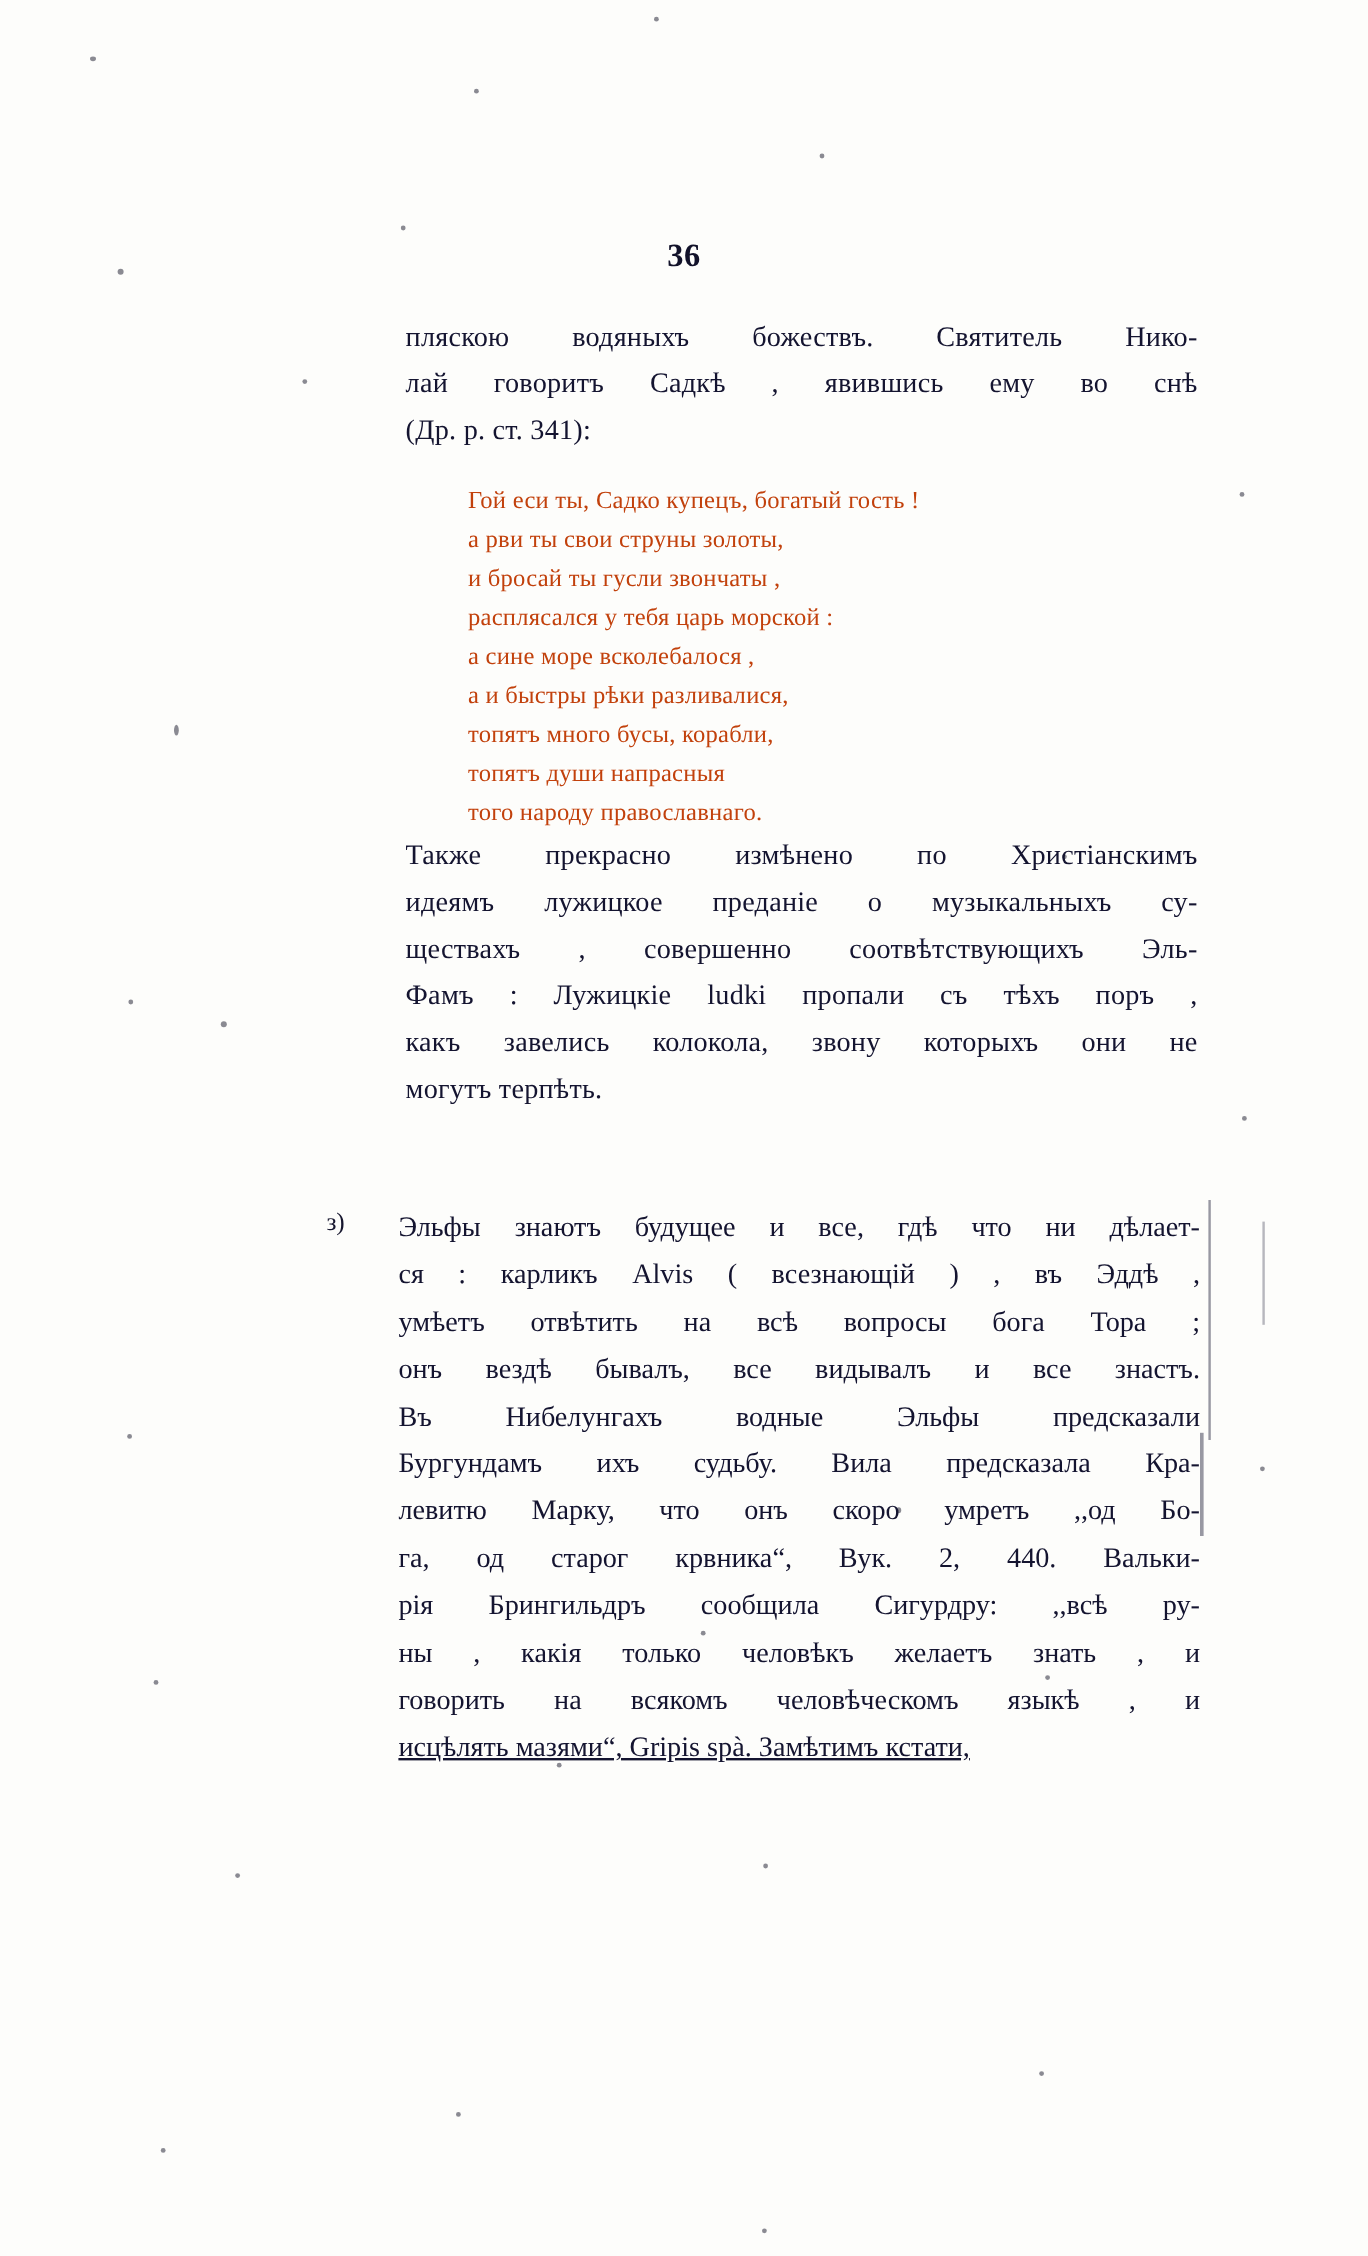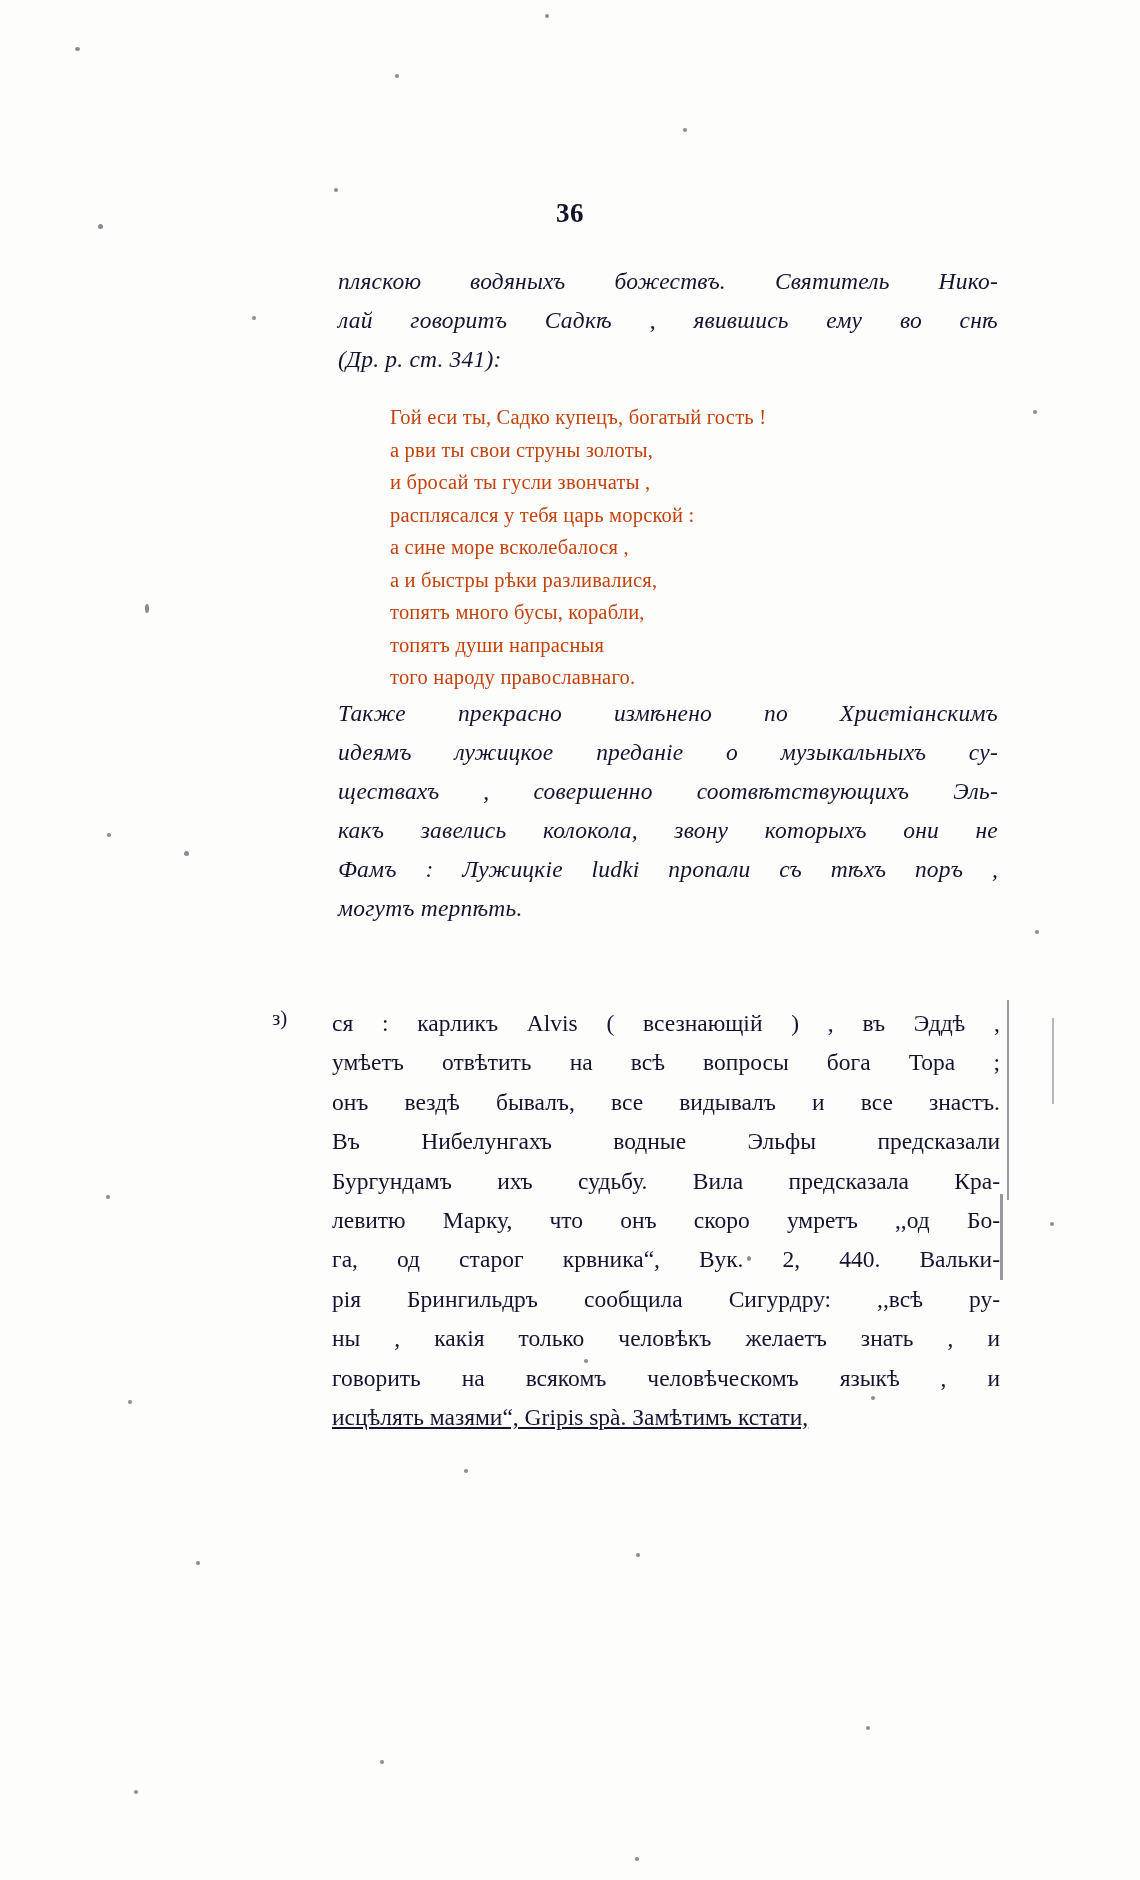--- a/index.html
+++ b/index.html
@@ -58,21 +58,20 @@
     text-align: justify;
     color: #141430;
     letter-spacing: .2px;
   }
 
   p.para .ln {
     display: block;
     text-align: justify;
     text-align-last: justify;
     white-space: nowrap;
-    font-style: italic;
   }
   p.para .ln.last {
     text-align-last: left;
   }
 
   .verse {
     margin-top: 22px;
     margin-left: 52px;
     font-size: 20.5px;
     line-height: 32.5px;
@@ -180,30 +179,31 @@
       <span class="vline">а и быстры рѣки разливалися,</span>
       <span class="vline">топятъ много бусы, корабли,</span>
       <span class="vline">топятъ души напрасныя</span>
       <span class="vline">того народу православнаго.</span>
     </div>
 
     <p class="para para-block2">
       <span class="ln">Также прекрасно измѣнено по Христіанскимъ</span>
       <span class="ln">идеямъ лужицкое преданіе о музыкальныхъ су-</span>
       <span class="ln">ществахъ , совершенно соотвѣтствующихъ Эль-</span>
+      <span class="ln">Фамъ : Лужицкіе ludki пропали съ тѣхъ поръ ,</span>
       <span class="ln">какъ завелись колокола, звону которыхъ они не</span>
-      <span class="ln">Фамъ : Лужицкіе ludki пропали съ тѣхъ поръ ,</span>
       <span class="ln last">могутъ терпѣть.</span>
     </p>
 
   </div>
 
   <div class="numbered">
     <span class="marker">з)</span>
     <div class="ntext">
+      <span class="ln">Эльфы знаютъ будущее и все, гдѣ что ни дѣлает-</span>
       <span class="ln">ся : карликъ Alvis ( всезнающій ) , въ Эддѣ ,</span>
       <span class="ln">умѣетъ отвѣтить на всѣ вопросы бога Тора ;</span>
       <span class="ln">онъ вездѣ бывалъ, все видывалъ и все знастъ.</span>
       <span class="ln">Въ Нибелунгахъ водные Эльфы предсказали</span>
       <span class="ln">Бургундамъ ихъ судьбу. Вила предсказала Кра-</span>
       <span class="ln">левитю Марку, что онъ скоро умретъ ,,од Бо-</span>
       <span class="ln">га, од старог крвника“, Вук. 2, 440. Вальки-</span>
       <span class="ln">рія Брингильдръ сообщила Сигурдру: ,,всѣ ру-</span>
       <span class="ln">ны , какія только человѣкъ желаетъ знать , и</span>
       <span class="ln">говорить на всякомъ человѣческомъ языкѣ , и</span>

